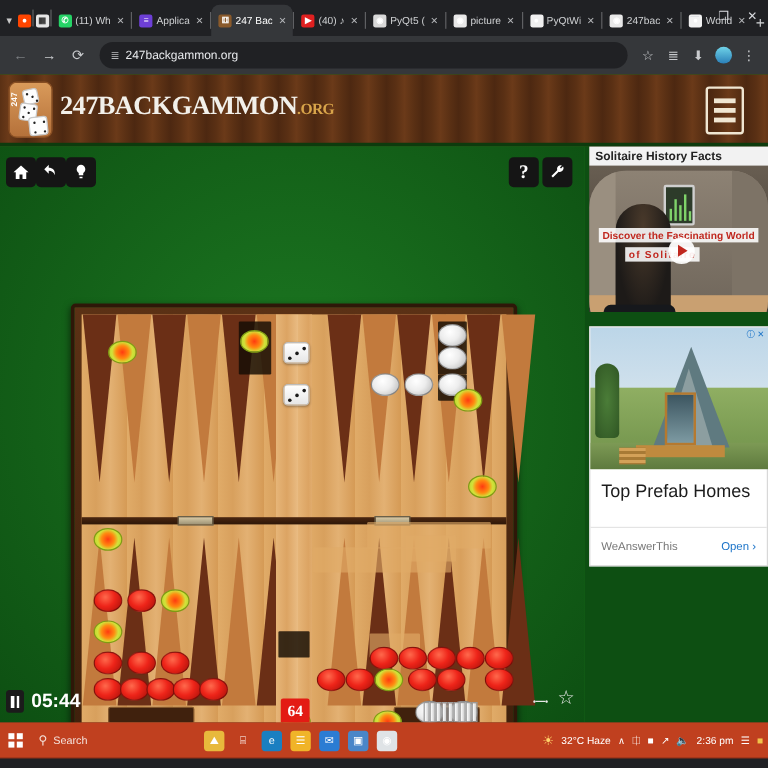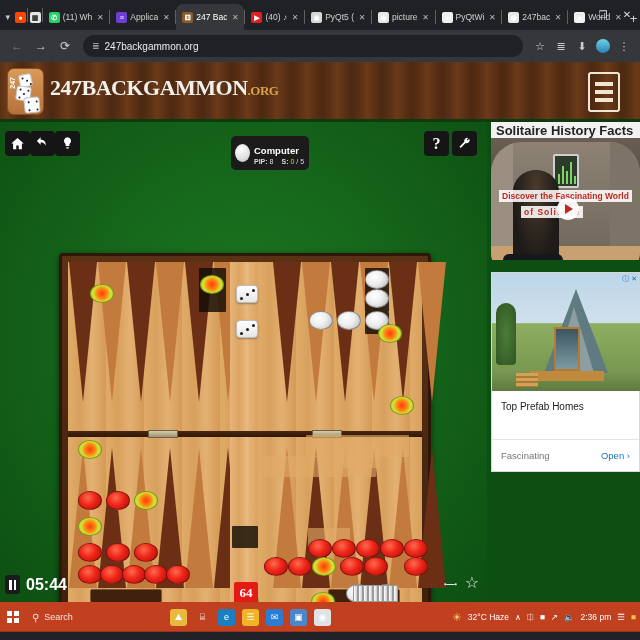--- a/index.html
+++ b/index.html
@@ -235,21 +235,21 @@
   }
 
   
   .ad-col { position: absolute; left: 487px; top: 60px; width: 153px; height: 480px; background: #0d4f12; }
   .ad-video {
     position: absolute; left: 4px; top: 0px; width: 149px; height: 138px;
     background: linear-gradient(#6e6356,#3c3730); overflow: hidden;
   }
   .ad-video .vtitle {
     position: absolute; left: 0; top: 0; width: 100%; height: 16px;
-    background: #f2f2f2; color: #232323; font-size: 13px; font-weight: bold;
+    background: #f2f2f2; color: #232323; font-size: 10px; font-weight: bold;
     display: flex; align-items: center; padding-left: 5px;
   }
   .office-scene { position: absolute; left: 0; top: 20px; width: 100%; height: 140px; overflow: hidden; border-radius: 31px; }
   .os-wall { position: absolute; inset: 0; background: linear-gradient(#8d8274,#6a6156); }
   .os-part { position: absolute; background: #7b7165; }
   .os-monitor {
     position: absolute; left: 62px; top: 12px; width: 26px; height: 34px;
     background: #2d3b2a; border: 2px solid #cfcfcf; border-radius: 2px;
   }
   .os-monitor i {
@@ -299,21 +299,21 @@
     border-bottom: 66px solid #8c9ea0;
   }
   .aglass {
     position: absolute; left: 62px; bottom: 20px; width: 26px; height: 44px;
     background: linear-gradient(#3c5560,#7d9aa2); border: 2px solid #b5792f;
   }
   .adeck { position: absolute; left: 38px; bottom: 10px; width: 74px; height: 10px; background: #c08a3e; }
   .asteps { position: absolute; left: 24px; bottom: 4px; width: 22px; height: 14px; background: repeating-linear-gradient(#d4a158 0 3px,#a87a35 3px 5px); }
   .atree { position: absolute; left: 4px; bottom: 26px; width: 20px; height: 62px; background: radial-gradient(ellipse at 50% 50%, #4b7d38, #2f5523); border-radius: 10px 10px 4px 4px; }
   .agrass { position: absolute; left: 0; bottom: 0; width: 100%; height: 22px; background: linear-gradient(#7d9a55,#5e7a3e); }
-  .ad-title { position: absolute; left: 9px; top: 128px; font-size: 10px; color: #1c1c1c; }
+  .ad-title { position: absolute; left: 9px; top: 128px; font-size: 15px; color: #1c1c1c; }
   .ad-foot {
     position: absolute; left: 0; bottom: 0; width: 100%; height: 32px;
     border-top: 1px solid #e4e4e4; display: flex; align-items: center;
     justify-content: space-between; padding: 0 9px;
   }
   .ad-adv { font-size: 9.5px; color: #767676; }
   .ad-open { font-size: 9.5px; color: #1a73c8; }
 
   
   #taskbar {
@@ -490,30 +490,20 @@
     </div>
     <div class="tool-btn" style="right:38px;top:9px">
       <span style="font-size:16px;font-weight:bold;font-family:'Liberation Serif',serif">?</span>
     </div>
     <div class="tool-btn" style="right:10px;top:9px">
       <svg width="15" height="15" viewBox="0 0 24 24">
           <path fill="#fff" d="M20 5a5 5 0 0 1-6.3 6.3L6 19l-2-2 7.7-7.7A5 5 0 0 1 18 3l-2.6 2.6 1.4 1.4L19.4 4.4z"></path>
         </svg>
     </div>
 
-    <div class="player-panel" style="left:231px;top:14px">
-      <span class="pp-checker white"></span>
-      <span class="pp-text">
-        <span class="pp-name">Computer</span>
-        <span class="pp-stats">
-          <span><b>PIP:</b>&nbsp;<span>8</span></span>
-          <span><b>S:</b>&nbsp;<span class="score-num">0</span>&nbsp;<span>/ 5</span></span>
-        </span>
-      </span>
-    </div>
 
     <div class="board-frame">
       <div class="board-inner">
         <div id="points-host">
             <div class="point dark-top" style="left: 1px; top: 0px;"></div>
             <div class="point light-bot" style="left: 1px; bottom: 18px;"></div>
             <div class="point light-top" style="left: 30px; top: 0px;"></div>
             <div class="point dark-bot" style="left: 30px; bottom: 18px;"></div>
             <div class="point dark-top" style="left: 59px; top: 0px;"></div>
             <div class="point light-bot" style="left: 59px; bottom: 18px;"></div>
@@ -668,21 +658,21 @@
         <div class="agrass"></div>
         <div class="atree"></div>
         <div class="ahouse"></div>
         <div class="ahouse2"></div>
         <div class="aglass"></div>
         <div class="adeck"></div>
         <div class="asteps"></div>
       </div>
       <div class="ad-title">Top Prefab Homes</div>
       <div class="ad-foot">
-        <span class="ad-adv">Fascinating</span>
+        <span class="ad-adv">WeAnswerThis</span>
         <span class="ad-open"><span>Open</span> <span>›</span></span>
       </div>
     </div>
   </div>
 </div>
 
 <div id="taskbar">
   <div class="sep-line"></div>
   <div class="start-btn">
     <span class="win-logo">

